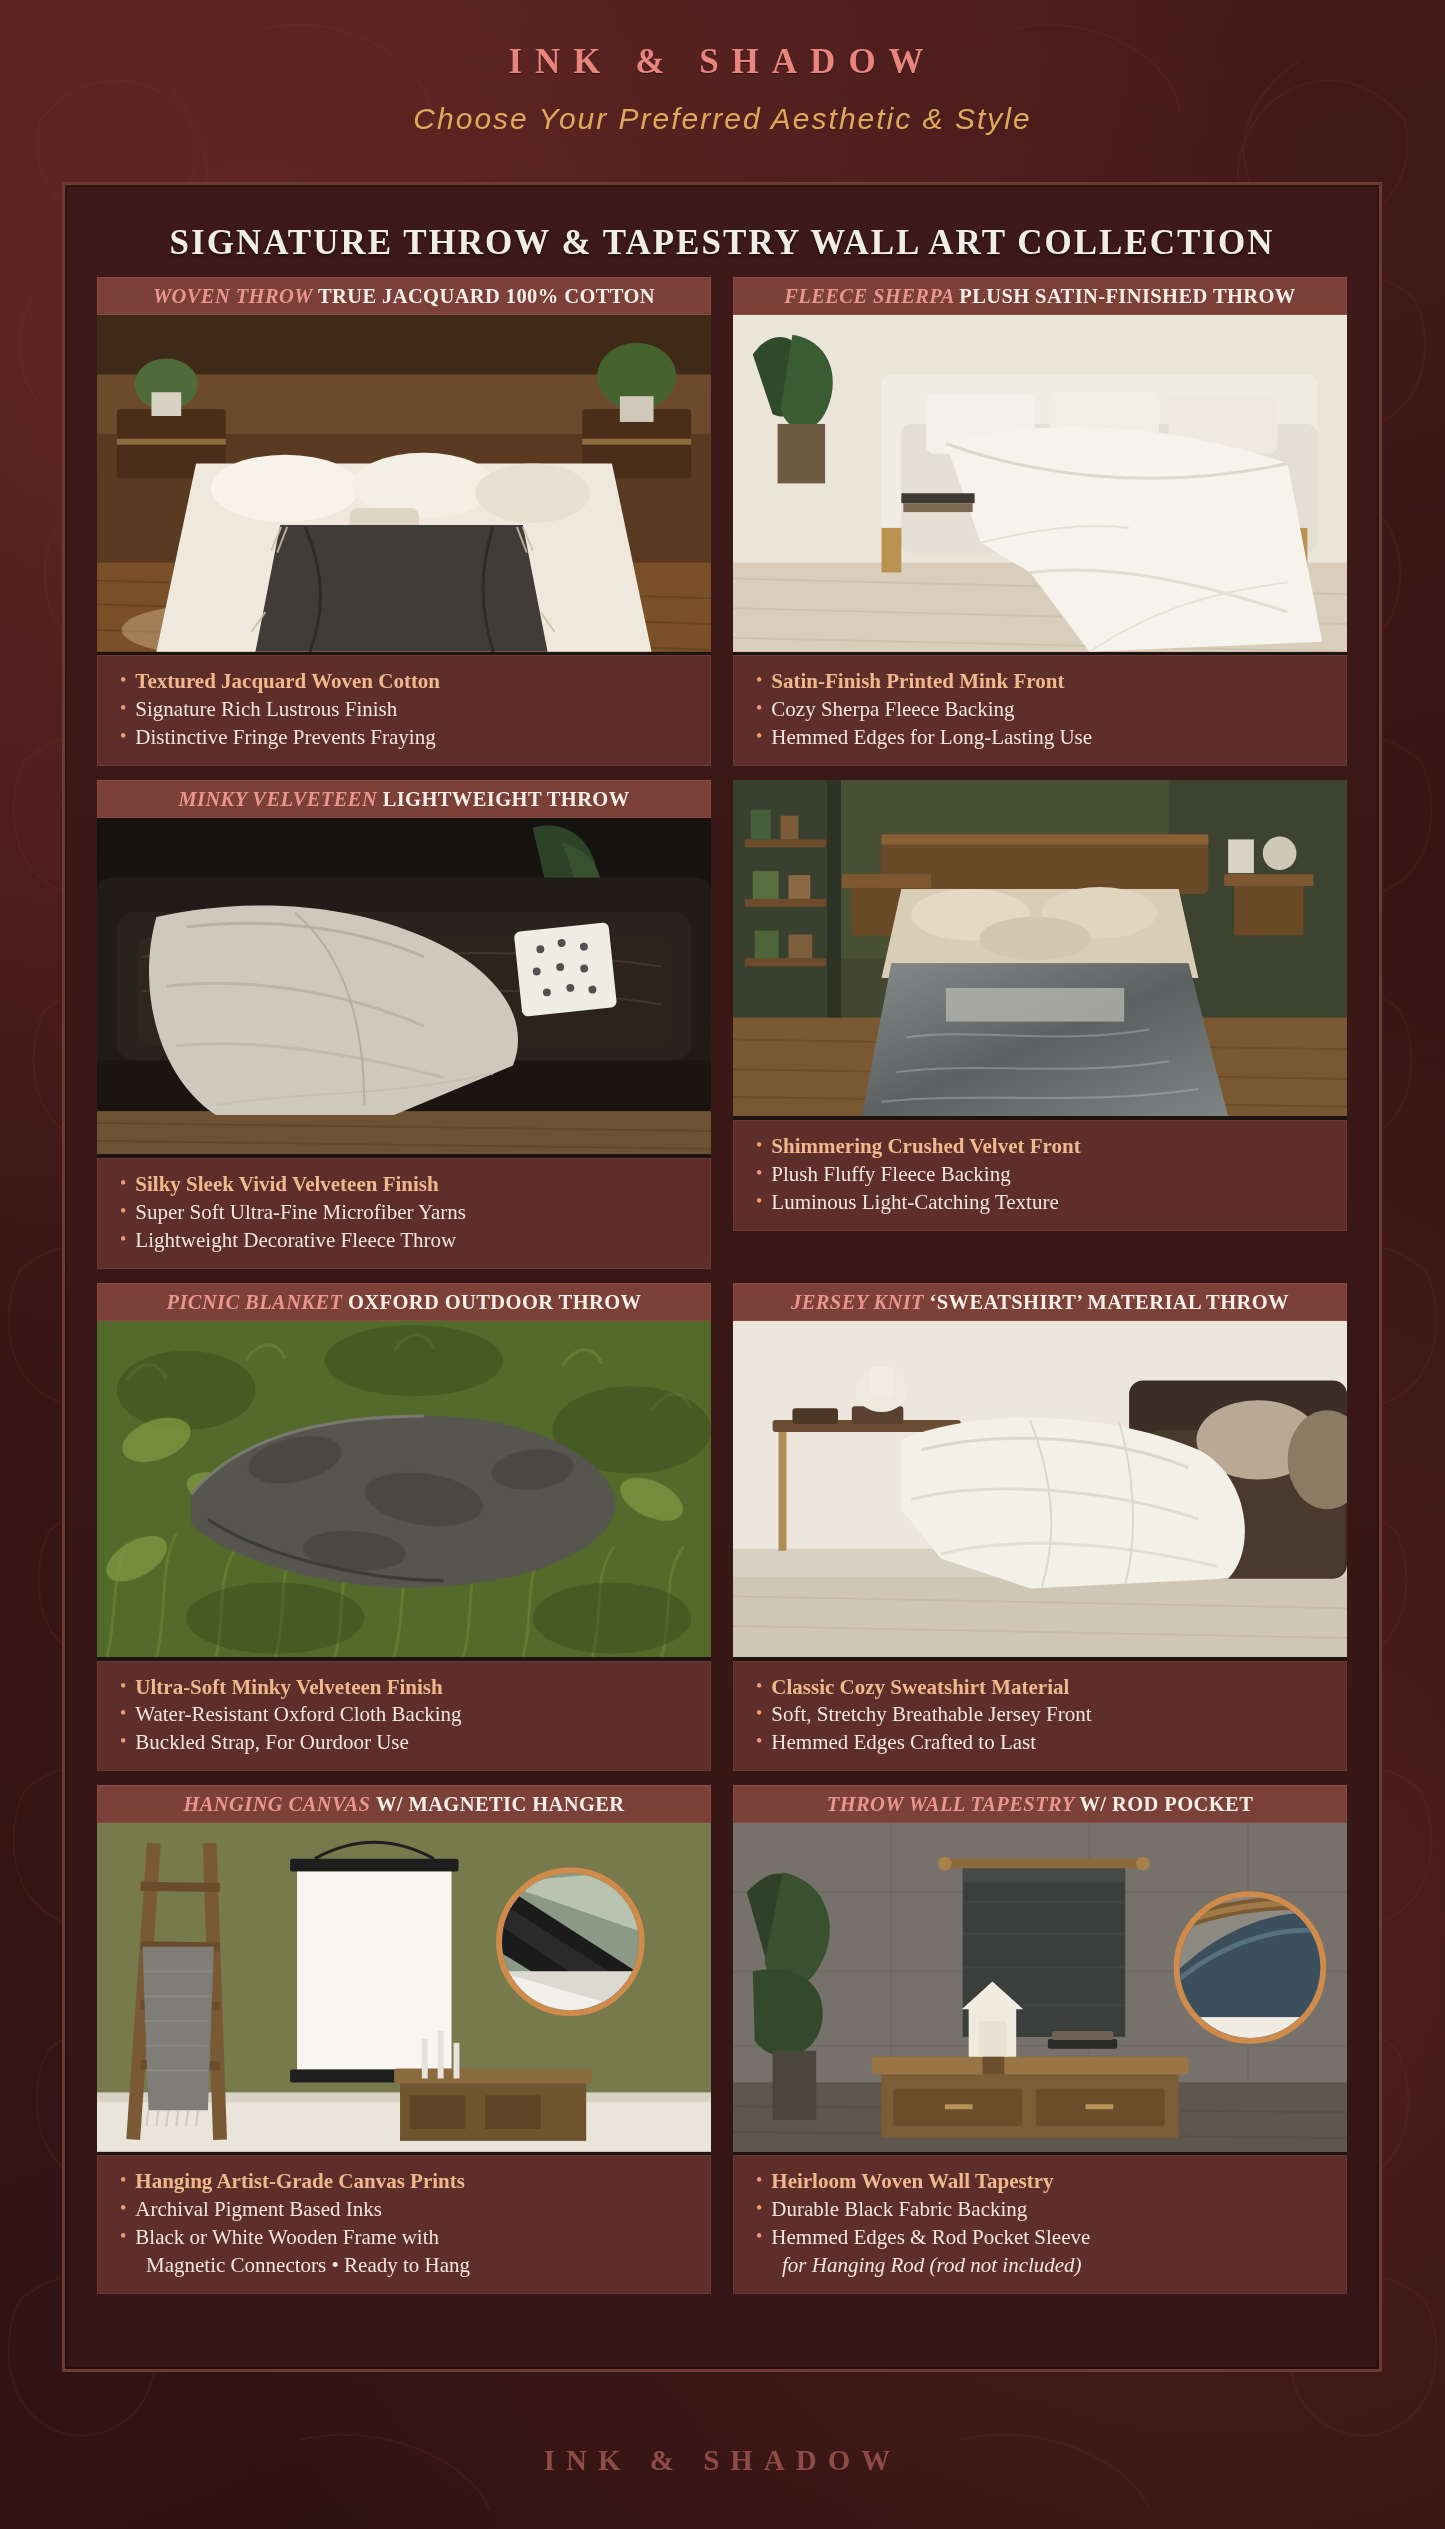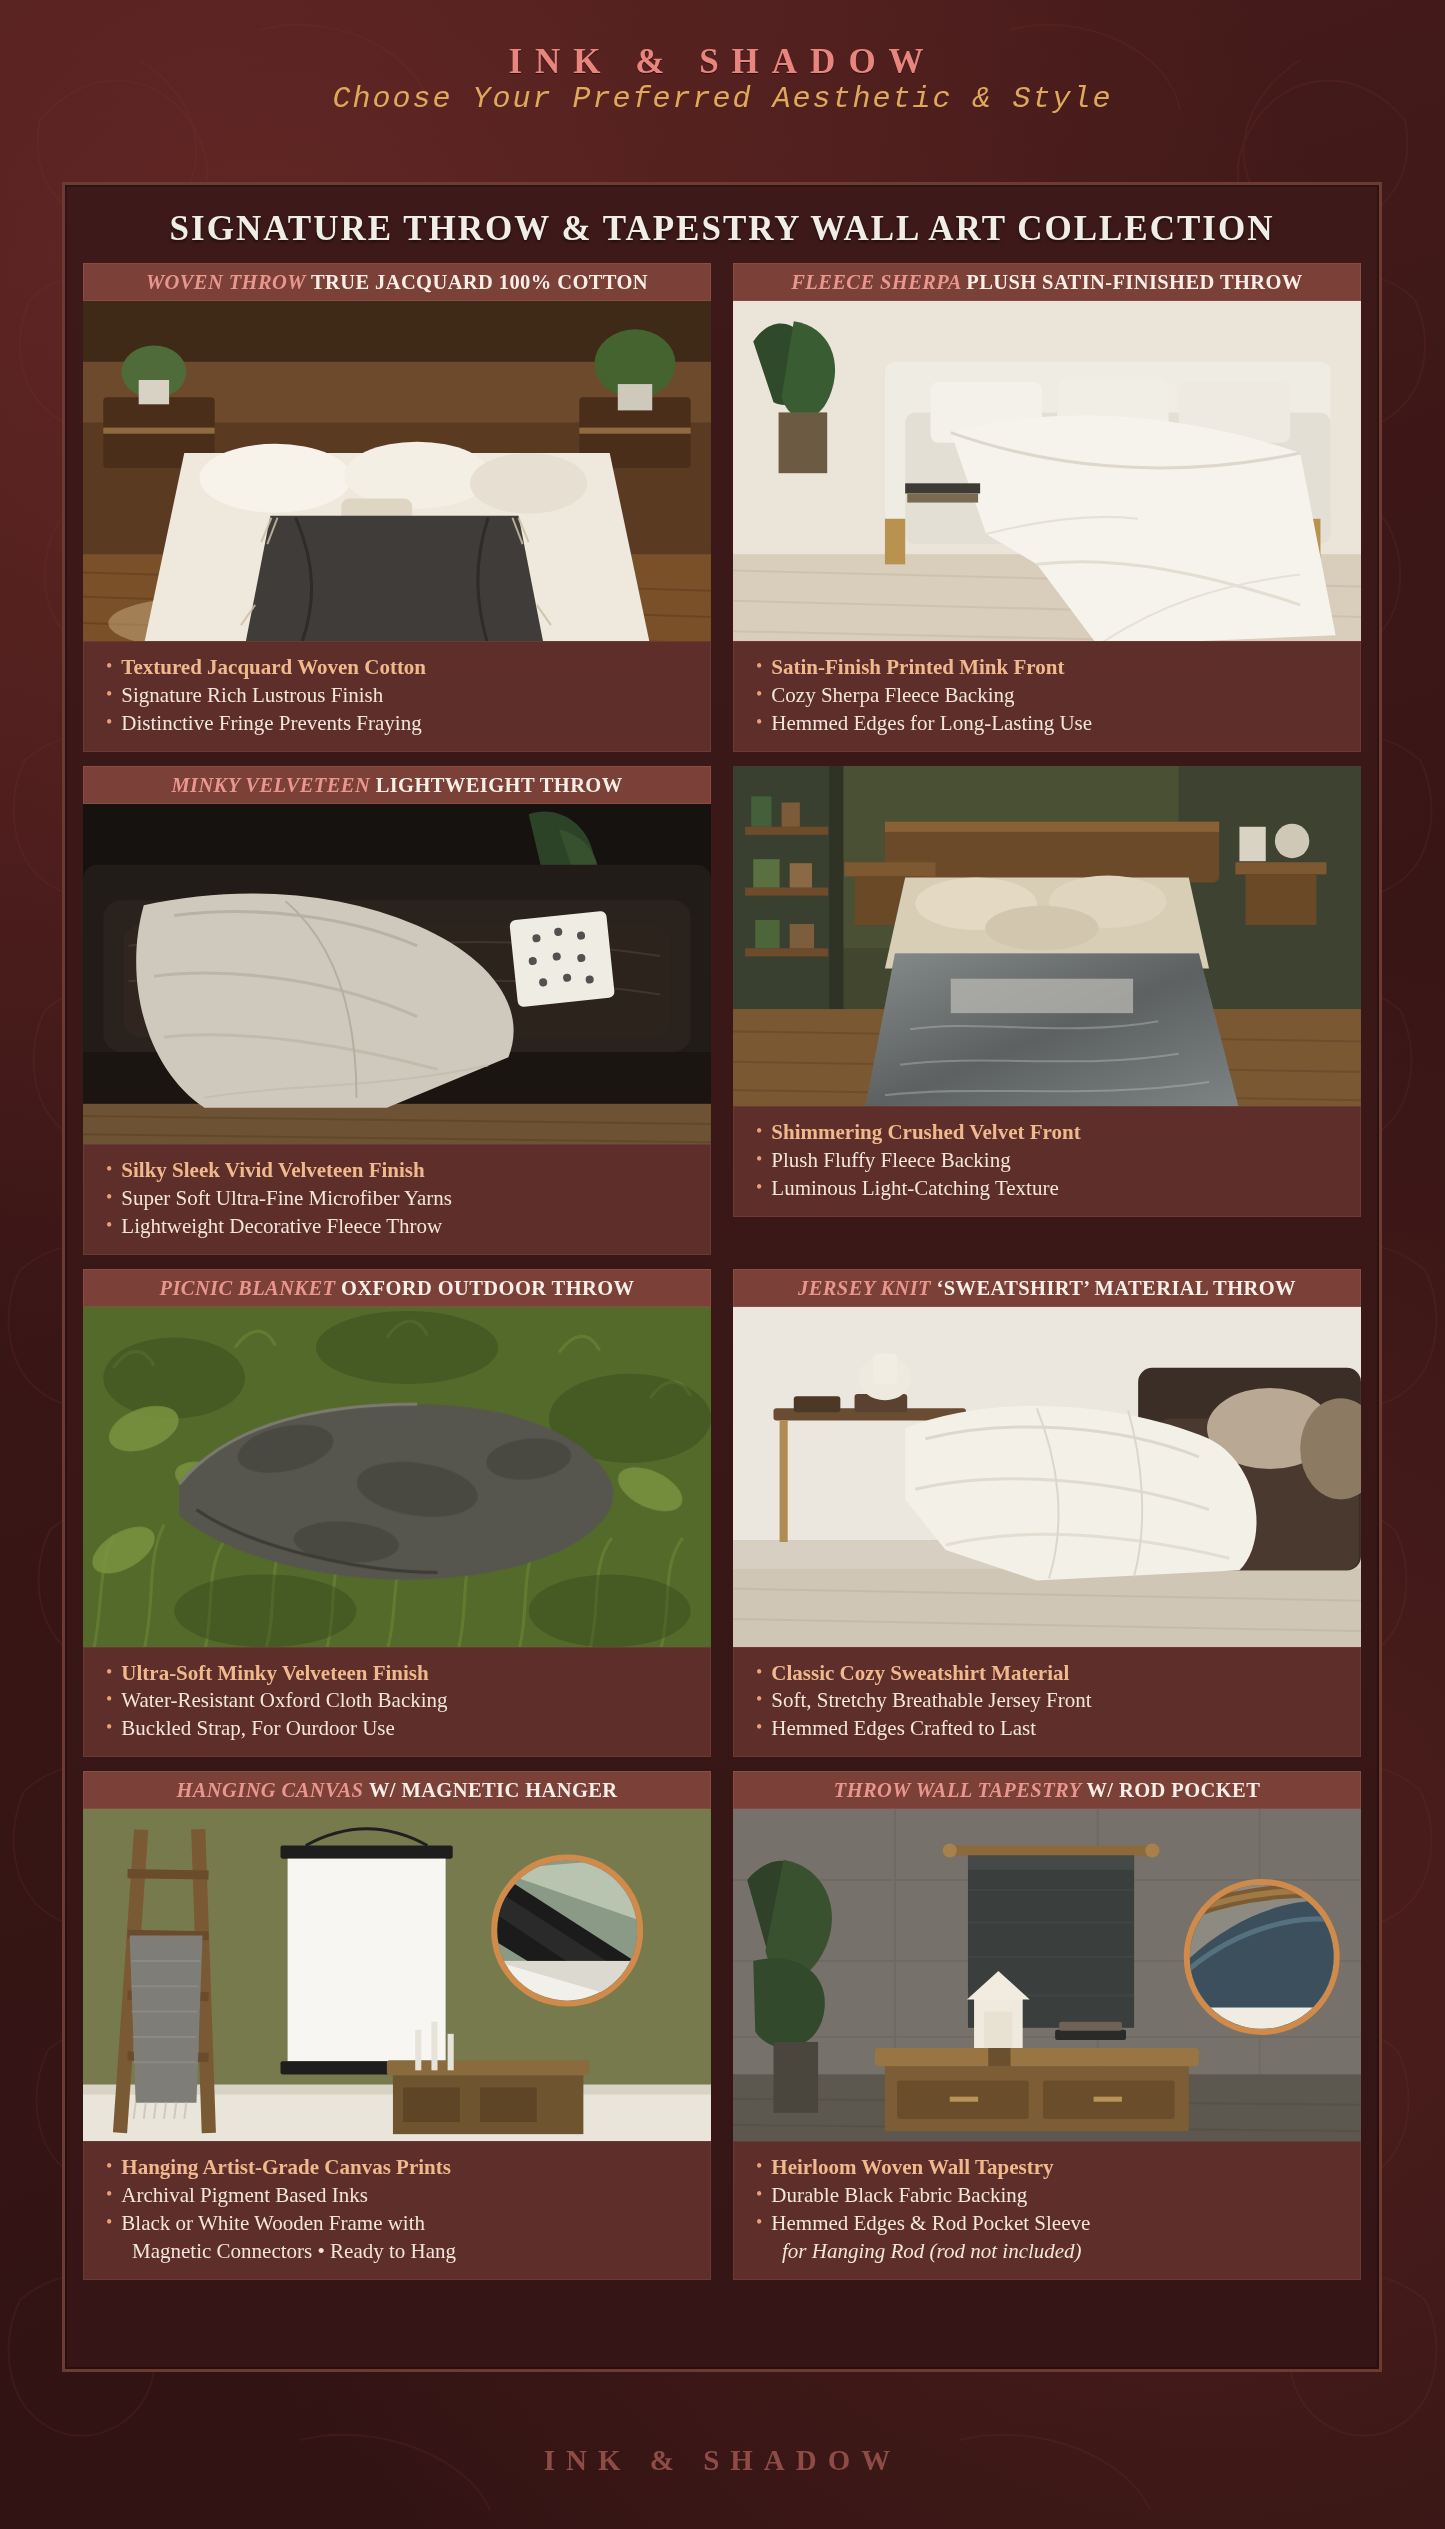--- a/index.html
+++ b/index.html
@@ -43,40 +43,41 @@
   .brand {
     margin-top: 42px;
     font-family: "Liberation Serif", serif;
     font-size: 35px;
     letter-spacing: 13px;
     color: #e8857f;
     text-shadow: 0 1px 0 #2a0f0f;
     font-weight: 700;
   }
   .tagline {
-    font-family: Liberation Mono, monospace;
+    margin-top: 20px;
+    font-family: Liberation Sans, sans-serif;
     font-style: italic;
     font-size: 30px;
     letter-spacing: 2px;
     color: #dfa95c;
   }
 
   
   .panel {
     position: absolute;
     left: 62px;
     top: 182px;
     width: 1320px;
     height: 2190px;
     border: 3px solid #6e3b33;
     background: linear-gradient(180deg, #3d1a19 0%, #351515 100%);
     box-shadow: 0 0 0 2px rgba(0,0,0,0.25) inset;
     z-index: 3;
     box-sizing: border-box;
-    padding: 2px;
+    padding: 16px;
   }
   .panel-title {
     text-align: center;
     color: #f0ede6;
     font-family: "Liberation Serif", serif;
     font-size: 35px;
     letter-spacing: 2.0px;
     font-weight: 700;
     padding: 22px 0 14px 0;
     text-shadow: 0 2px 3px rgba(0,0,0,0.5);

